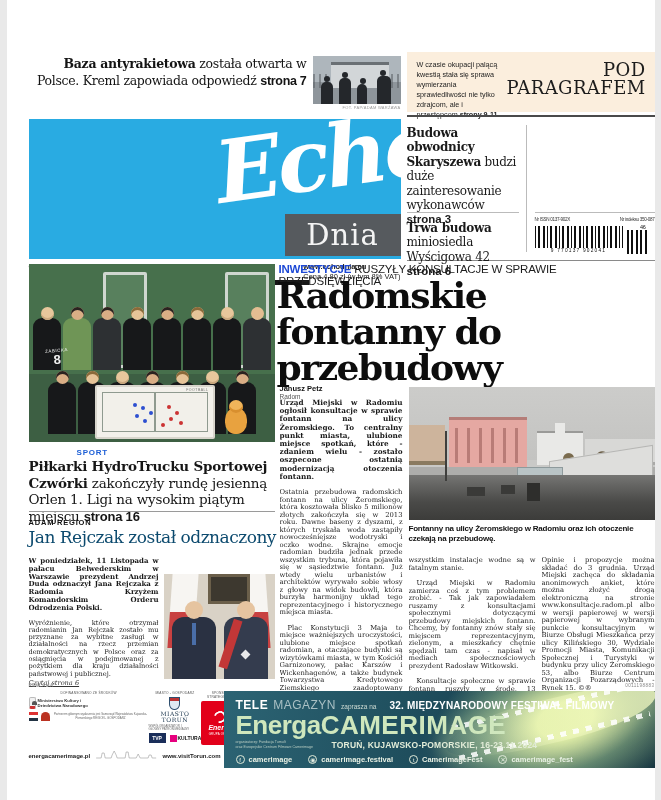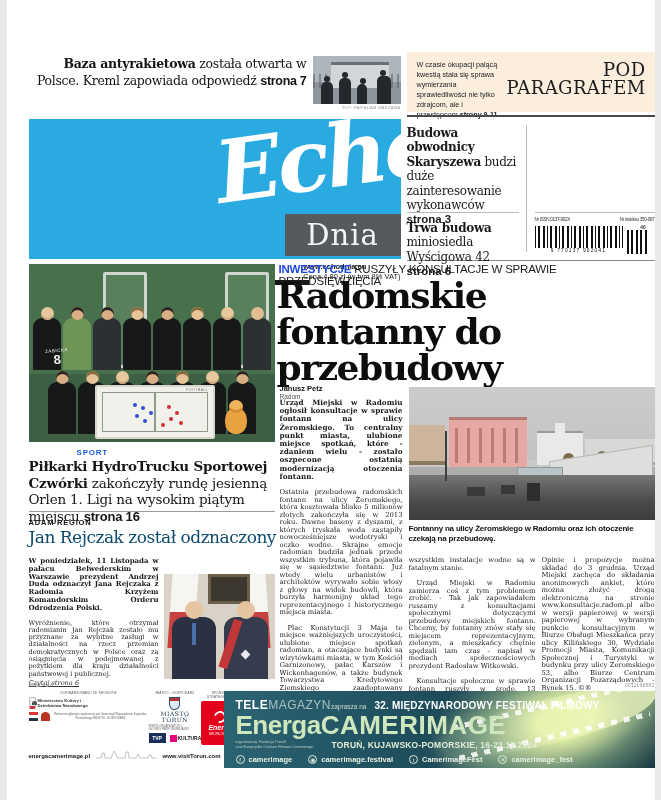--- a/index.html
+++ b/index.html
@@ -214,21 +214,21 @@
   .aurora{ position:absolute; right:-30px; top:-40px; width:260px; height:160px; pointer-events:none;
     background:radial-gradient(ellipse at 55% 45%, rgba(236,247,170,.95) 0 14%, rgba(190,228,160,.45) 40%, transparent 68%);
     transform:rotate(-16deg);}
   .film{ position:absolute; right:-4px; top:8px; width:216px; height:44px; transform:rotate(-13deg);
     border-radius:50% 40% 50% 40% / 60% 45% 60% 45%;
     background:linear-gradient(90deg, rgba(215,238,175,.15), rgba(245,252,195,.8));
     box-shadow:0 0 20px 8px rgba(225,242,175,.3);}
   .film::before, .film::after{ content:""; position:absolute; left:10px; right:10px; height:5px;
     background:repeating-linear-gradient(90deg, rgba(255,255,255,.85) 0 6px, transparent 6px 13px);}
   .film::before{ top:4px;} .film::after{ bottom:4px;}
-  .bn-row1{ position:relative; display:flex; align-items:baseline; z-index:2;}
+  .bn-row1{ position:relative; display:flex; align-items:baseline; gap:5px; z-index:2;}
   .bn-tele{ font-size:12px; font-weight:700; letter-spacing:.5px; color:#fff;}
   .bn-mag{ font-size:12px; font-weight:300; letter-spacing:.5px; color:#a9c0c4;}
   .bn-invite{ font-size:6.5px; color:#cfdcd4; margin-right:8px;}
   .bn-fest{ font-size:10px; font-weight:700; letter-spacing:.2px; color:#fff;}
   .bn-title{ position:relative; z-index:2; font-size:26px; font-weight:700; letter-spacing:-0.5px; line-height:1.05; color:#cfe7bd;}
   .bn-title .t2{ letter-spacing:.5px;}
   .bn-row3{ position:relative; z-index:2; display:flex; align-items:center; gap:8px; margin-top:1px;}
   .bn-org{ font-size:3.6px; line-height:1.4; color:#b9cdc2; width:88px;}
   .bn-loc{ font-size:8.5px; font-weight:700; color:#e2ecd8; letter-spacing:.2px;}
   .bn-socials{ position:relative; z-index:2; display:flex; gap:16px; margin-top:5px; align-items:center;}

